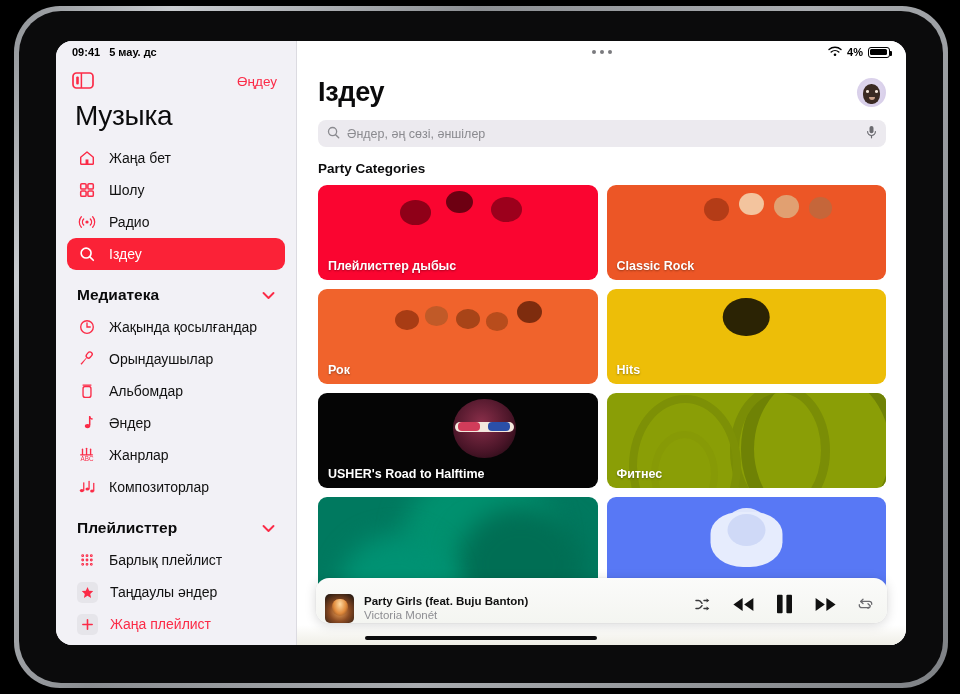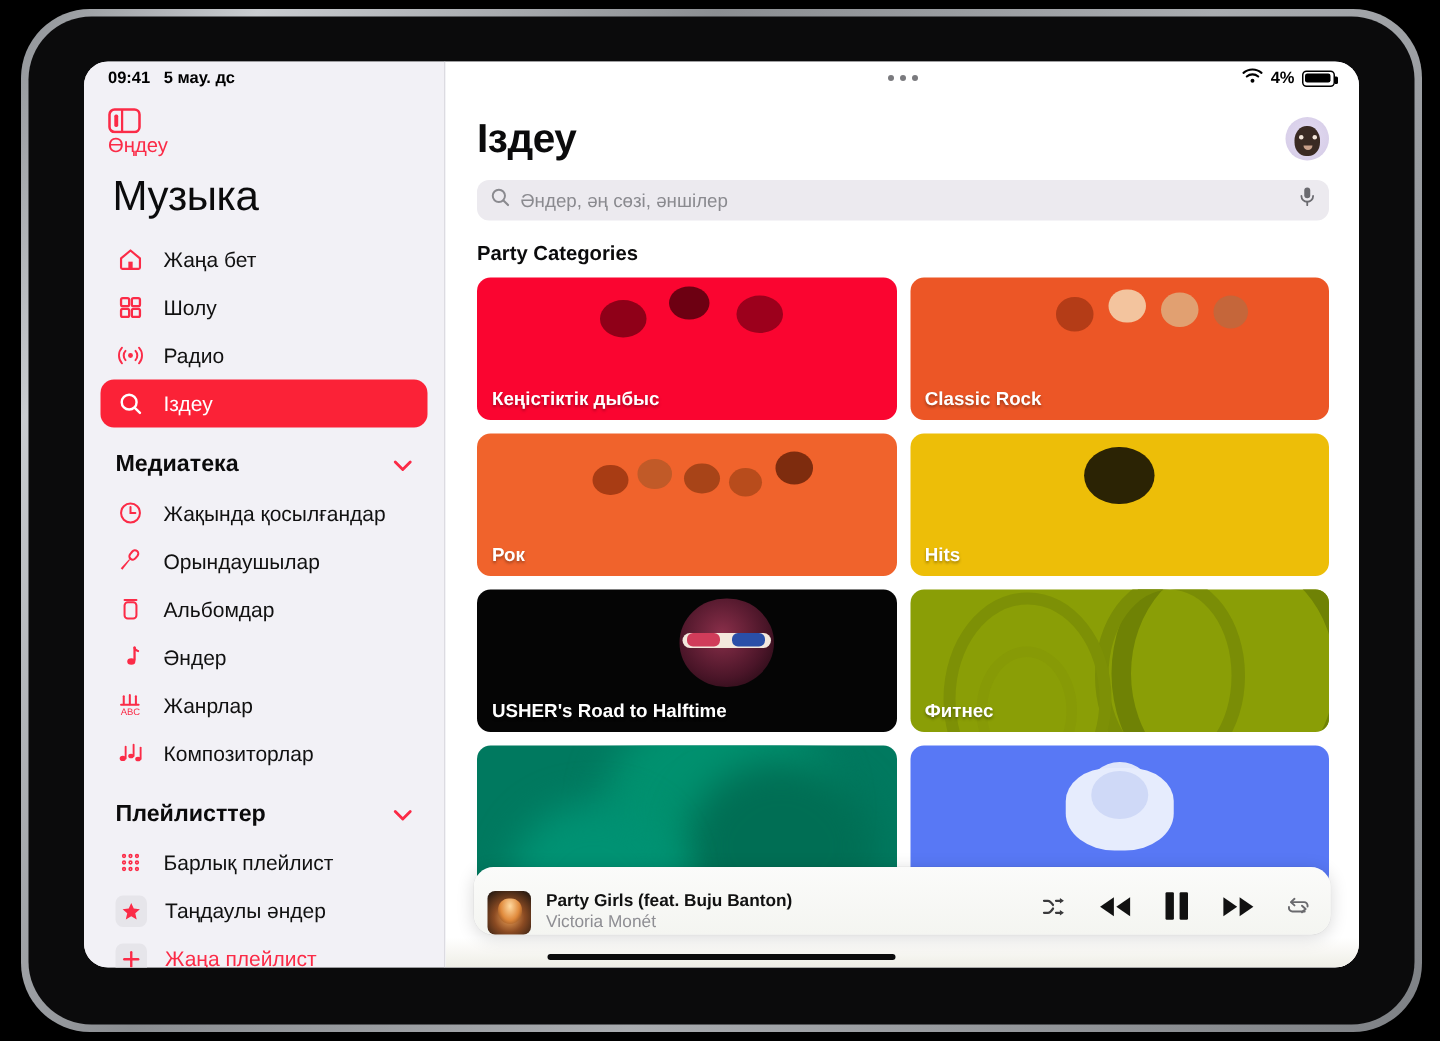--- a/index.html
+++ b/index.html
@@ -59,23 +59,22 @@
   
   #sidebar {
     width: 241px; flex: 0 0 241px;
     background: #f2f1f6;
     padding: 22px 0 0 0;
     border-right: 1px solid #dcdbe1;
     display:flex; flex-direction: column;
     position: relative;
   }
   #sidebar-top {
-    display:flex; align-items:flex-start; justify-content:space-between;
+    display:flex; align-items:flex-end; justify-content:space-between;
     padding: 9px 19px 0 16px;
-    flex-direction: column;
   }
   #sidebar-toggle { width:22px; height:17px; cursor:pointer; }
   #edit-button { color:#fb2b47; font-size:13.5px; font-weight:500; cursor:pointer; }
   #app-title { font-size:28px; font-weight:normal; color:#0b0b0c; padding: 11px 0 10px 19px; letter-spacing:-0.3px;}
 
   .nav-list { padding: 0 11px; }
   .nav-item {
     display:flex; align-items:center; gap:12px;
     height:32px; padding: 0 10px; border-radius:9px;
     font-size:14px; color:#111; cursor:pointer;
@@ -432,21 +431,21 @@
           <div class="art">
             <div style="position:absolute;right:16%;bottom:0;width:58%;height:100%;">
               <div class="head" style="left:6%;top:16%;width:19%;height:26%;background:#8f0018;"></div>
               <b style="left:0;width:34%;height:62%;background:#8f0018;"></b>
               <div class="head" style="left:34%;top:6%;width:17%;height:24%;background:#6d0012;"></div>
               <b style="left:29%;width:30%;height:72%;background:#6d0012;"></b>
               <div class="head" style="left:62%;top:13%;width:19%;height:26%;background:#9c001c;"></div>
               <b style="left:56%;width:36%;height:65%;background:#9c001c;"></b>
             </div>
           </div>
-          <div class="label">Кеңістіктік дыбыс</div>
+          <div class="label">Плейлисттер дыбыс</div>
         </div>
 
         <div class="card" style="background:#ec5626">
           <div class="art">
             <div style="position:absolute;right:14%;bottom:0;width:52%;height:100%;">
               <div class="head" style="left:2%;top:14%;width:17%;height:24%;background:#b43c17;"></div>
               <b style="left:0;width:24%;height:64%;background:#d4784a;"></b>
               <div class="head" style="left:26%;top:8%;width:17%;height:24%;background:#f3c49e;"></div>
               <b style="left:24%;width:23%;height:70%;background:#2e1a12;"></b>
               <div class="head" style="left:50%;top:11%;width:17%;height:24%;background:#e1a071;"></div>

